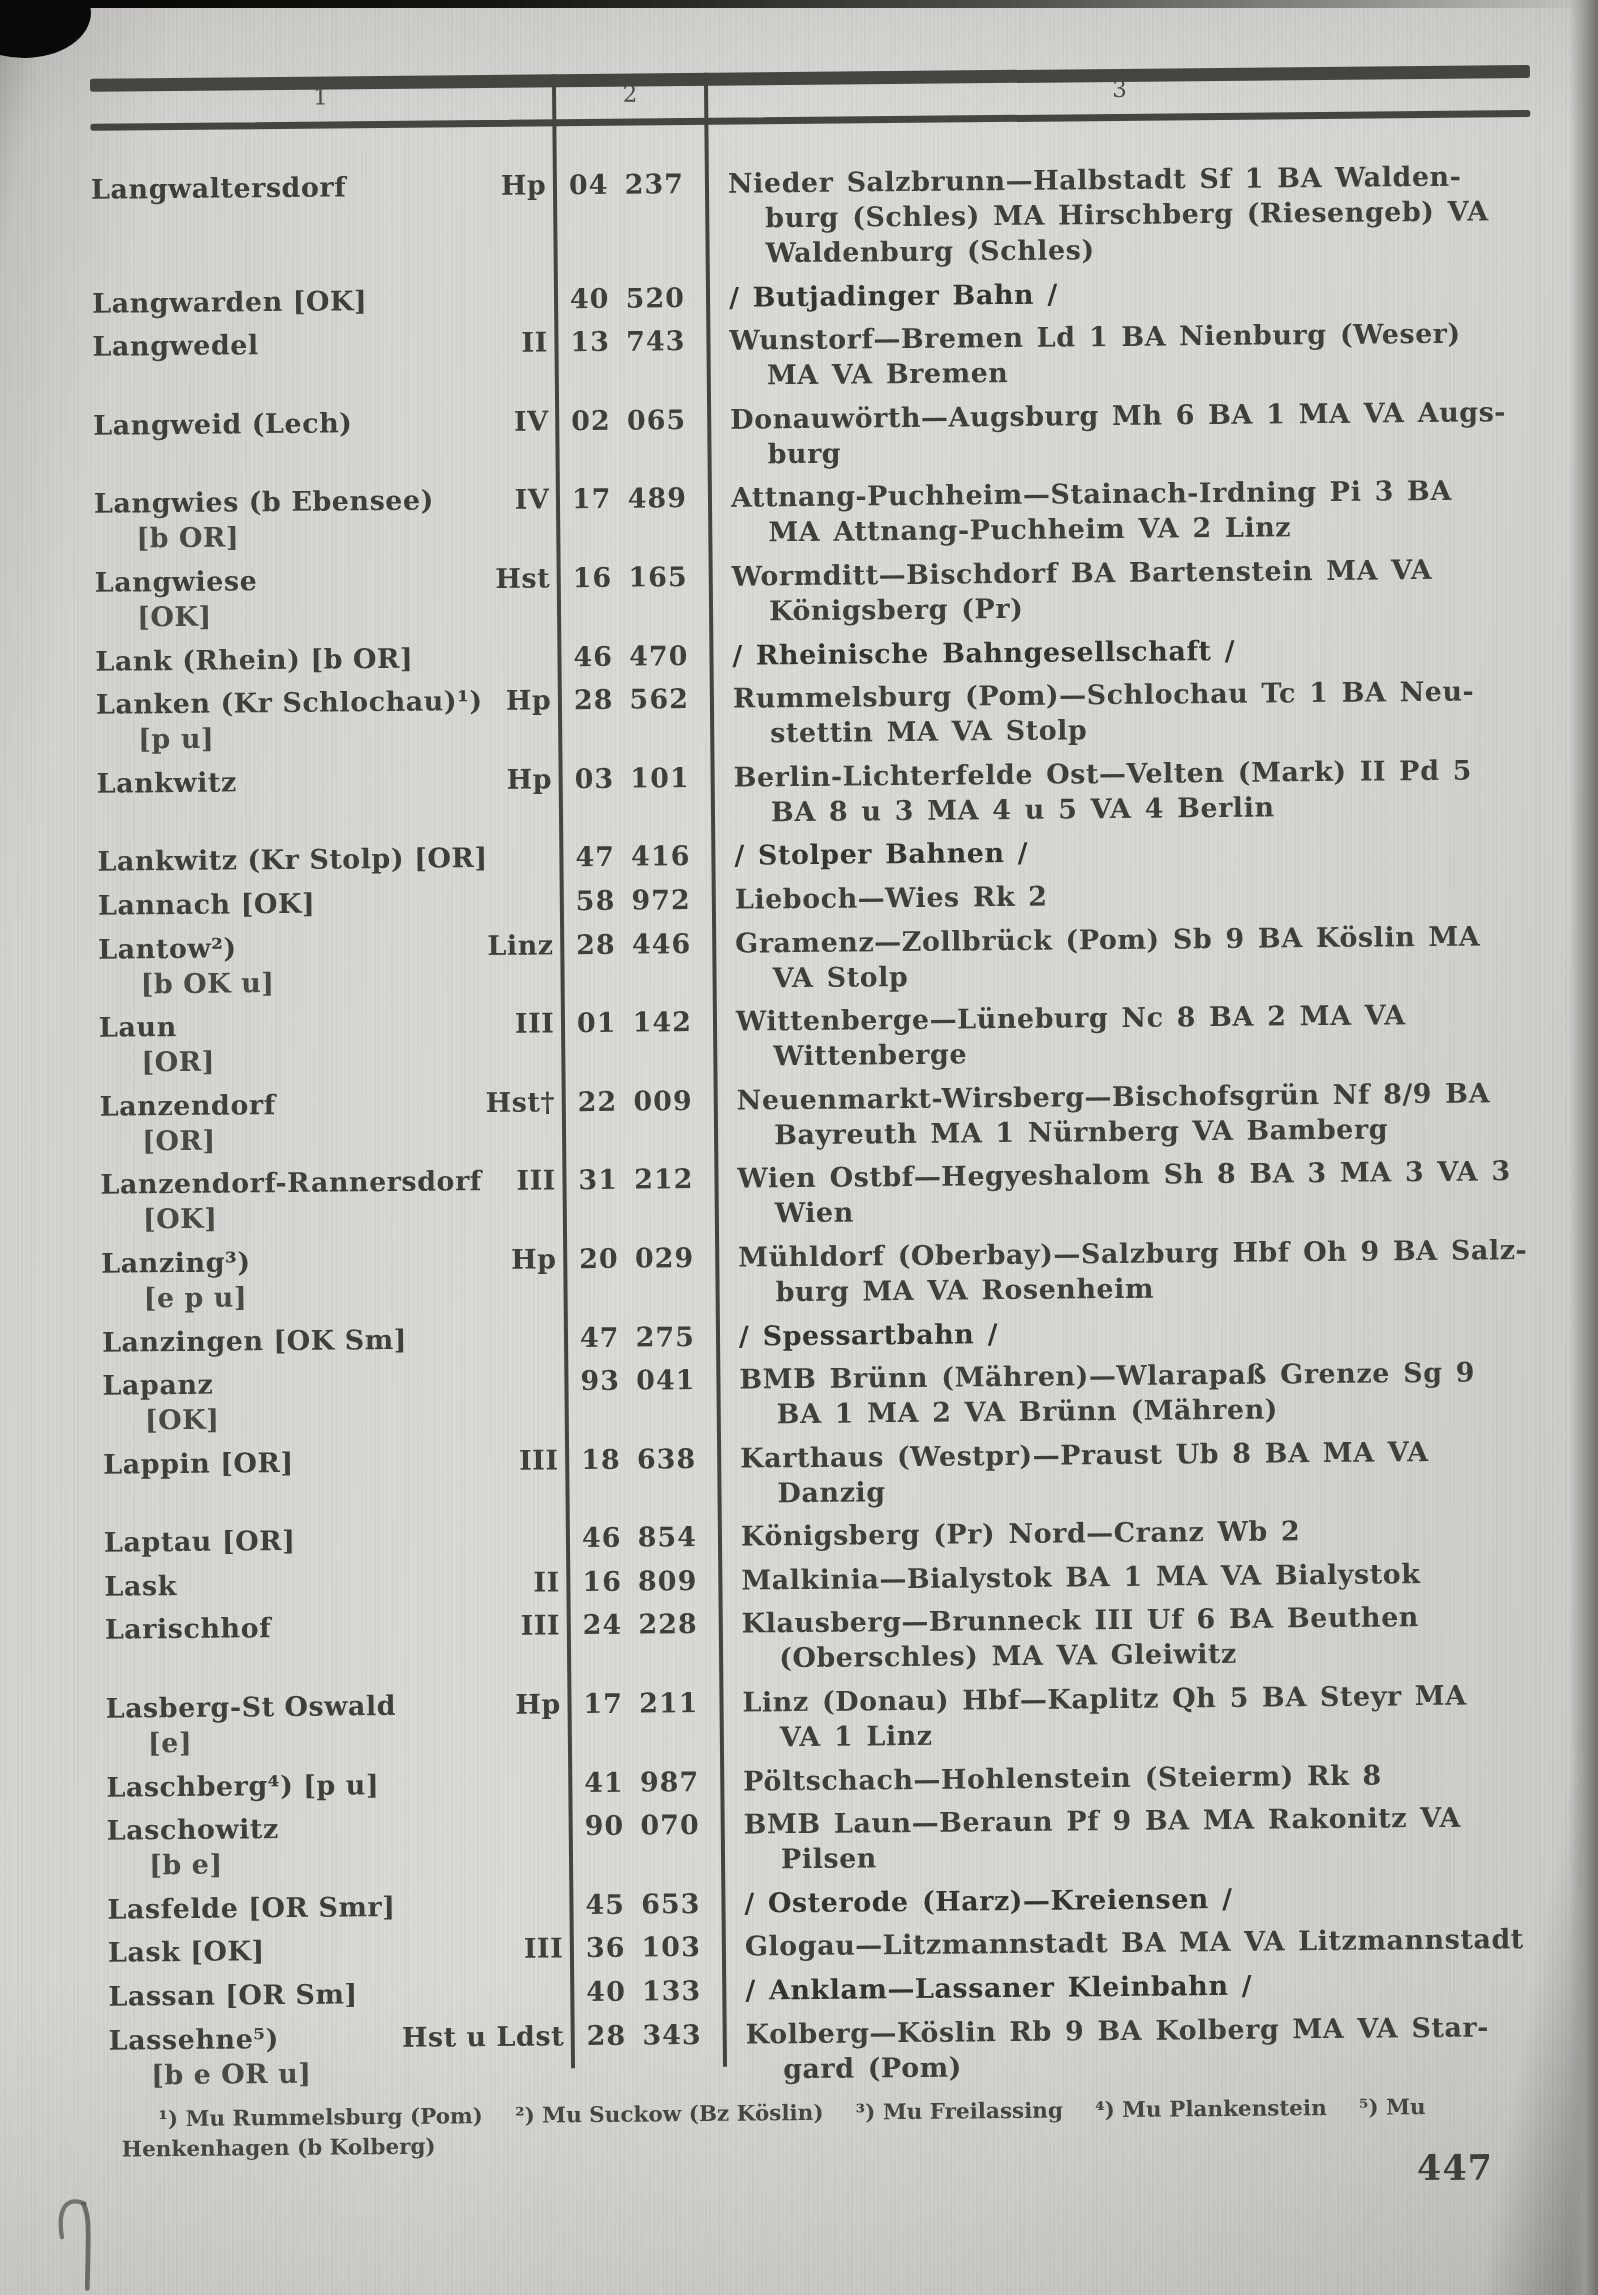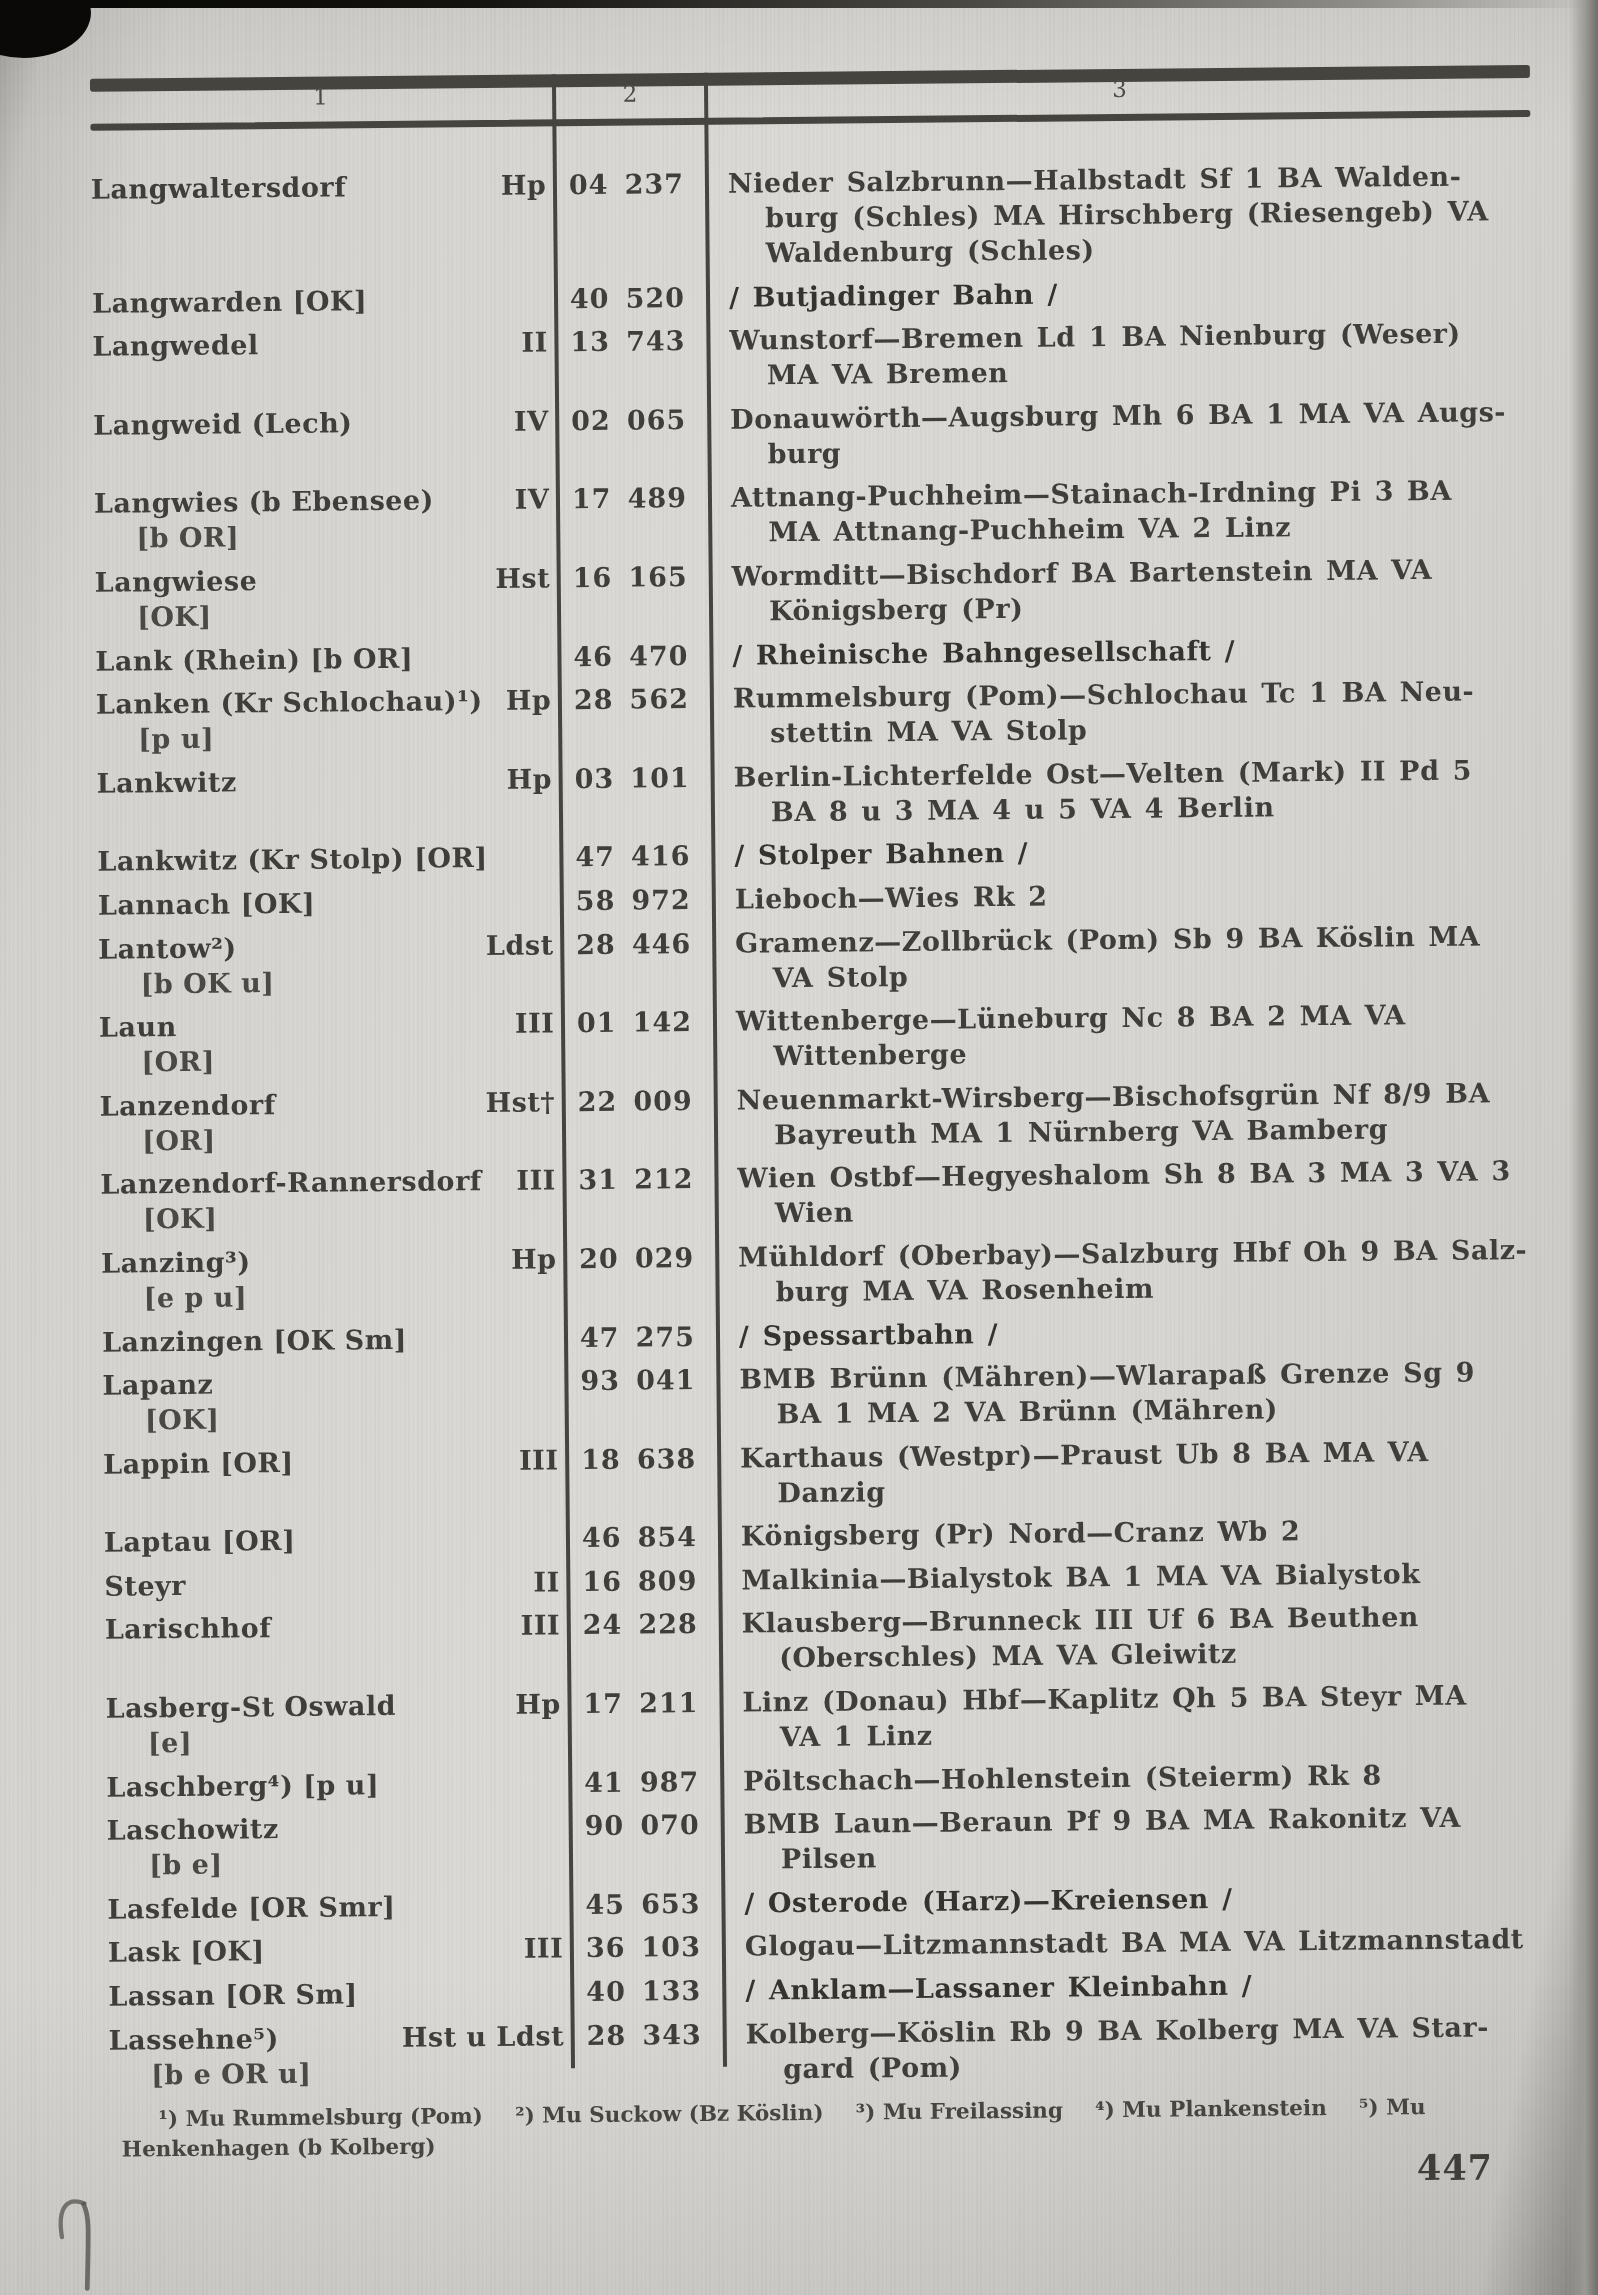--- a/index.html
+++ b/index.html
@@ -254,21 +254,21 @@
     </div>
     <div class="c3">
             <div class="dline">Lieboch—Wies Rk 2</div>
           </div>
   </div>
 
   <div class="row">
     <div class="c1">
       <div class="nameline">
         <span class="nm">Lantow²)</span>
-        <span class="cls">Ldst</span>
+        <span class="cls">Linz</span>
       </div>
       <div class="sub">[b OK u]</div>
     </div>
     <div class="c2">
       <span>28 446</span>
     </div>
     <div class="c3">
             <div class="dline">Gramenz—Zollbrück (Pom) Sb 9 BA Köslin MA</div>
             <div class="dline cont">VA Stolp</div>
           </div>
@@ -404,21 +404,21 @@
       <span>46 854</span>
     </div>
     <div class="c3">
             <div class="dline">Königsberg (Pr) Nord—Cranz Wb 2</div>
           </div>
   </div>
 
   <div class="row">
     <div class="c1">
       <div class="nameline">
-        <span class="nm">Steyr</span>
+        <span class="nm">Lask</span>
         <span class="cls">II</span>
       </div>
 
     </div>
     <div class="c2">
       <span>16 809</span>
     </div>
     <div class="c3">
             <div class="dline">Malkinia—Bialystok BA 1 MA VA Bialystok</div>
           </div>

